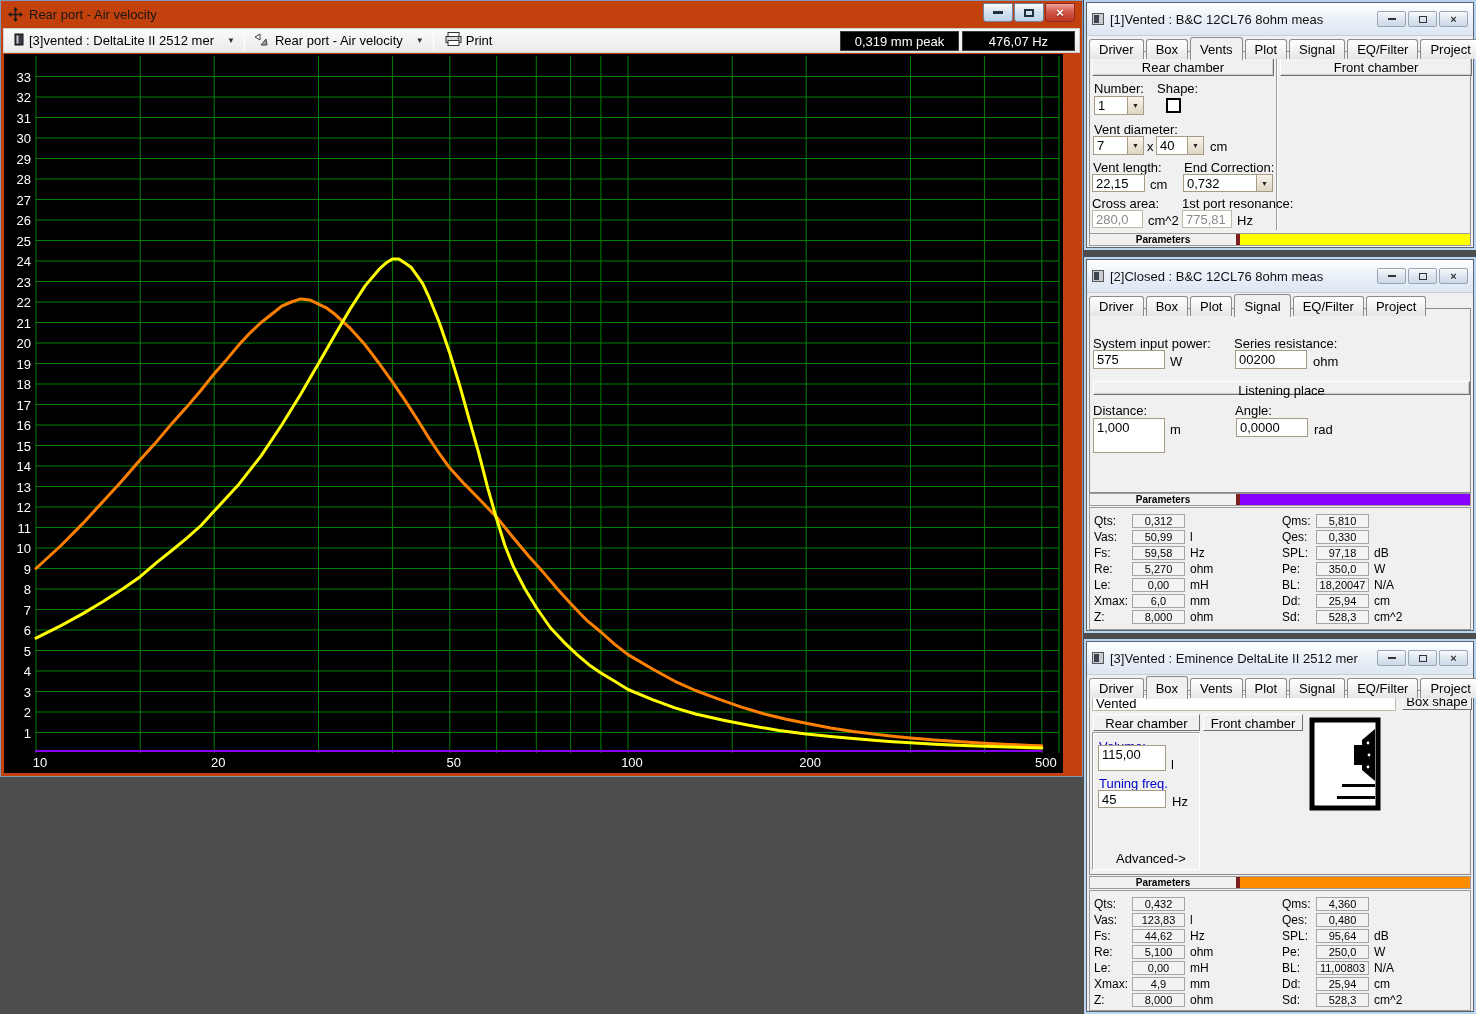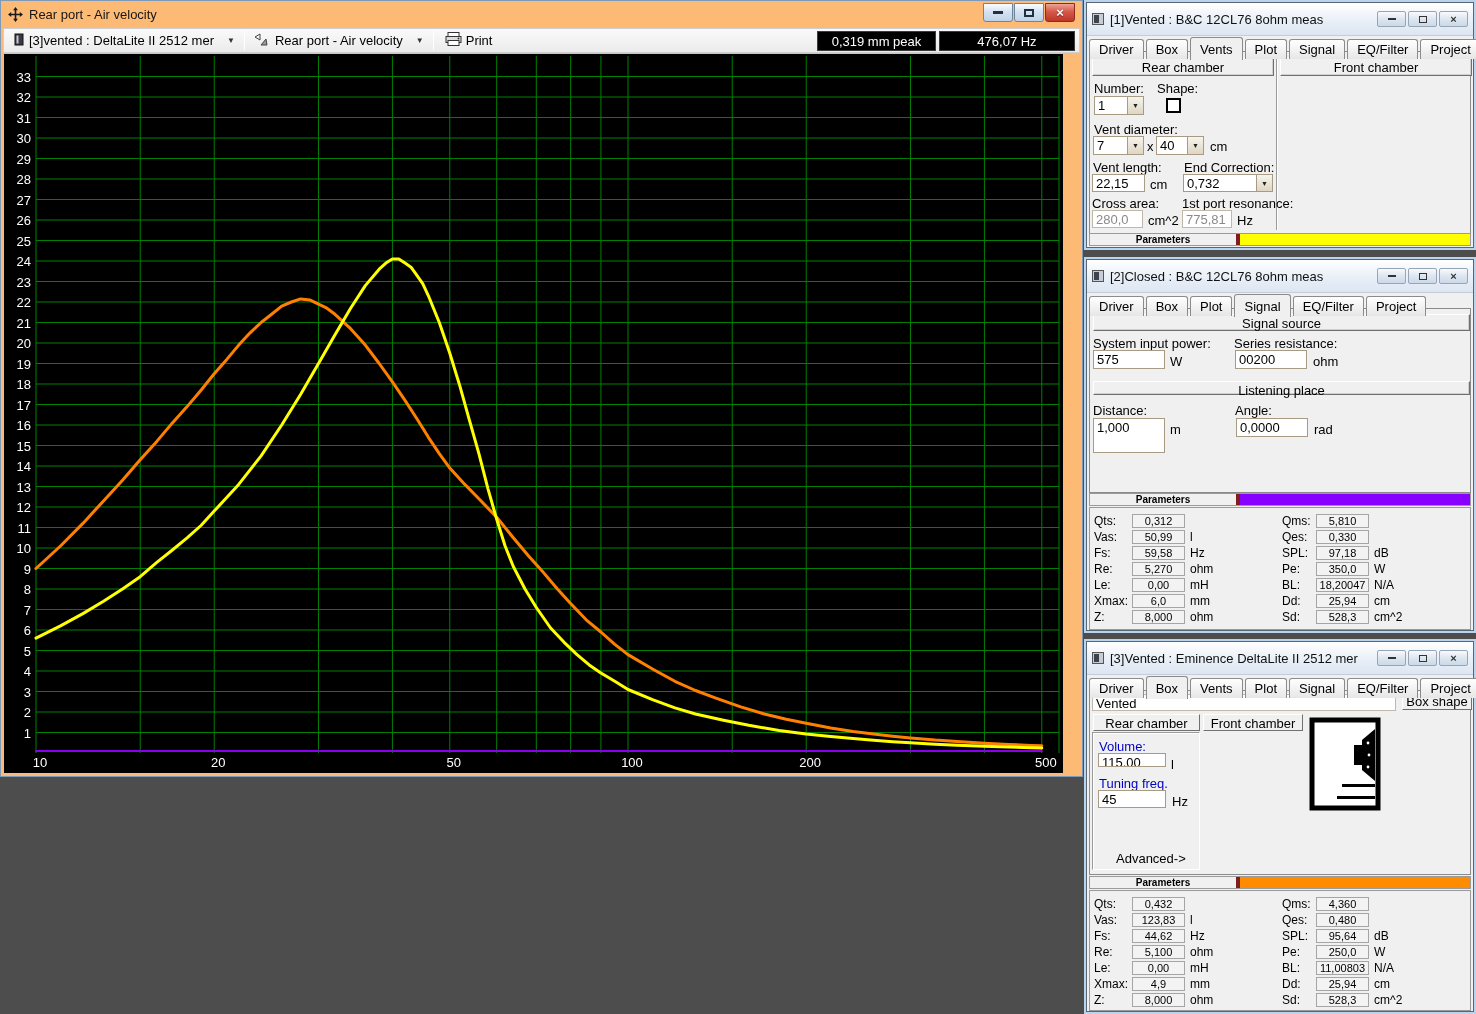--- a/index.html
+++ b/index.html
@@ -2,21 +2,21 @@
 <html><head>
 <meta charset="utf-8">
 <style>
   * { margin:0; padding:0; box-sizing:border-box; }
   html,body { width:1476px; height:1014px; overflow:hidden; background:#4d4d4d;
     font-family:"Liberation Sans","DejaVu Sans",sans-serif; font-size:13px; color:#000; }
   .desktop { position:absolute; inset:0; }
 
   
   .plot-window { position:absolute; left:0; top:0; width:1083px; height:777px;
-    background:#fdba74; box-shadow:inset 0 0 0 1px #7e9ab8; }
+    background:#c2410c; box-shadow:inset 0 0 0 1px #7e9ab8; }
   .pw-titlebar { position:absolute; left:2px; top:0; right:2px; height:28px;
     display:flex; align-items:center; padding:0 6px; }
   .pw-icon { margin-right:6px; display:flex; }
   .pw-title { color:#161616; }
   .pw-buttons { margin-left:auto; display:flex; gap:1px; align-items:flex-start; height:22px; }
   .wbtn { width:30px; height:19px; border:1px solid #70859c; border-radius:0 0 3px 3px;
     background:linear-gradient(#fbfdfe,#d5e3f2 45%,#bed2e8); display:flex; align-items:center;
     justify-content:center; }
   .wbtn.close { background:linear-gradient(#eda396,#d4594a 45%,#bd3727); border-color:#8e2b1e; }
   .g-min { width:10px; height:3px; background:#20303f; }
@@ -28,21 +28,21 @@
     display:flex; align-items:center; padding:0 4px; }
   .tb-combo { display:flex; align-items:center; gap:5px; padding:2px 6px; height:21px; }
   .tb-sep { width:1px; height:19px; background:#c2c2c2; border-right:1px solid #fff; margin:0 3px; }
   .dd-arrow { font-size:8px; color:#333; margin-left:8px; }
   .tb-print { display:flex; align-items:center; gap:4px; border:none; background:transparent;
     font:inherit; padding:2px 8px; height:21px; }
   .tb-spacer { flex:1; }
   .readout { background:#000; color:#fff; height:20px; line-height:20px; text-align:center;
     margin-left:3px; border:1px solid #3c3c3c; }
   .readout.peak { width:119px; }
-  .readout.freq { width:136px; }
+  .readout.freq { width:113px; }
 
   .pw-chart { position:absolute; left:4px; top:54px; width:1059px; height:719px; background:#000; }
 
   
   .cw { position:absolute; left:1086px; width:388px; background:#f0f0f0;
     border:1px solid #5a6572; box-shadow:0 0 0 2px #b9d4ee; }
   .cw-titlebar { height:25px; background:linear-gradient(#ffffff,#e7eef7 60%,#dce6f2);
     display:flex; align-items:center; padding:16px 5px; border-bottom:1px solid #c6cdd6; }
   .cw-icon { margin-right:6px; display:flex; }
   .cw-title { color:#111; }
@@ -366,21 +366,20 @@
     </div>
     <div class="cw-tabs">
       <div class="cw-tab">Driver</div>
       <div class="cw-tab">Box</div>
       <div class="cw-tab">Plot</div>
       <div class="cw-tab active">Signal</div>
       <div class="cw-tab">EQ/Filter</div>
       <div class="cw-tab">Project</div>
     </div>
     <div class="cw-body">
-      <div class="ghdr" style="left:3px; top:5px; width:377px; height:17px;">Signal source</div>
       <span class="lbl" style="left:3px; top:27px;">System input power:</span>
       <div class="field" style="left:3px; top:41px; width:72px; height:19px;">575</div>
       <span class="unit" style="left:80px; top:45px;">W</span>
       <span class="lbl" style="left:144px; top:27px;">Series resistance:</span>
       <div class="field" style="left:145px; top:41px; width:72px; height:19px;">00200</div>
       <span class="unit" style="left:223px; top:45px;">ohm</span>
 
       <div class="ghdr" style="left:3px; top:72px; width:377px; height:14px;">Listening place</div>
       <span class="lbl" style="left:3px; top:94px;">Distance:</span>
       <div class="field" style="left:3px; top:109px; width:72px; height:35px;">1,000</div>
@@ -516,21 +515,21 @@
       <div class="cw-tab">Project</div>
     </div>
     <div class="cw-body">
       <div class="field dis" style="left:2px; top:3px; width:304px; height:17px; color:#000;">Vented</div>
       <div class="rbtn" style="left:312px; top:1px; width:70px; height:18px;">Box shape</div>
       <div class="rbtn" style="left:3px; top:23px; width:107px; height:17px;">Rear chamber</div>
       <div class="rbtn" style="left:113px; top:23px; width:100px; height:17px;">Front chamber</div>
 
       <div class="gbox" style="left:2px; top:41px; width:108px; height:138px;"></div>
       <span class="lbl blue" style="left:9px; top:48px;">Volume:</span>
-      <div class="field" style="left:8px; top:62px; width:68px; height:14px;">115,00</div>
+      <div class="field" style="left:8px; top:54px; width:68px; height:26px;">115,00</div>
       <span class="unit" style="left:81px; top:66px;">l</span>
       <span class="lbl blue" style="left:9px; top:85px;">Tuning freq.</span>
       <div class="field" style="left:8px; top:99px; width:68px; height:18px;">45</div>
       <span class="unit" style="left:82px; top:103px;">Hz</span>
       <span class="lbl" style="left:26px; top:160px;">Advanced-&gt;</span>
 
       <span style="position:absolute; left:219px; top:26px;">
         <svg width="72" height="94">
           <rect x="3" y="3" width="66" height="88" fill="#fff" stroke="#000" stroke-width="5"></rect>
           <path d="M66 12 L53 23 L53 28 L45 28 L45 48 L53 48 L53 53 L66 64 Z" fill="#000"></path>

